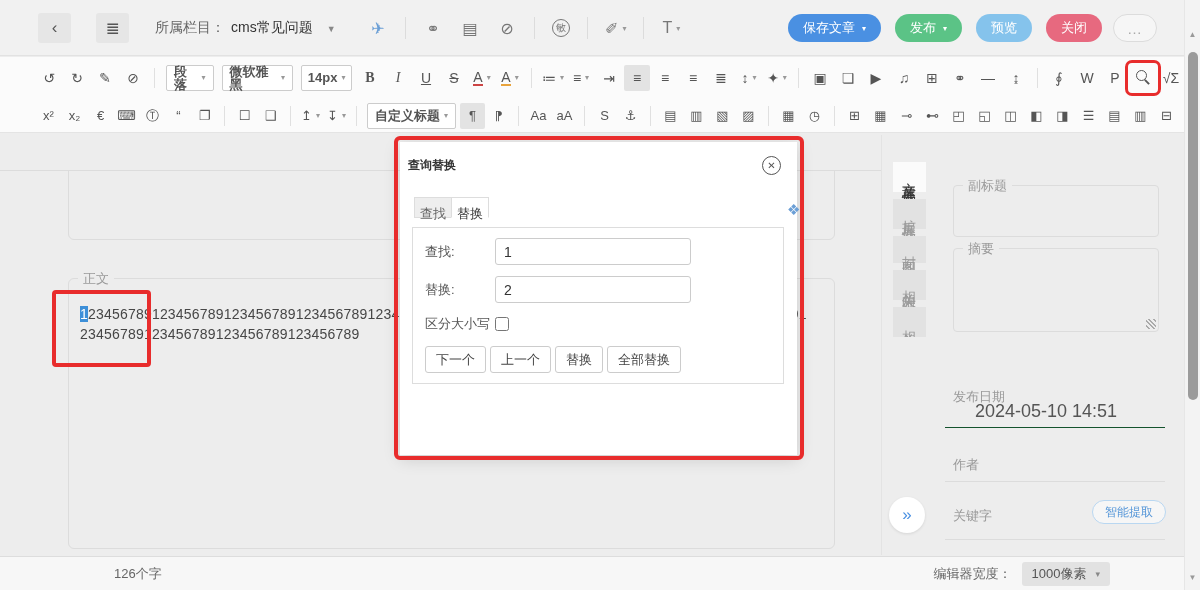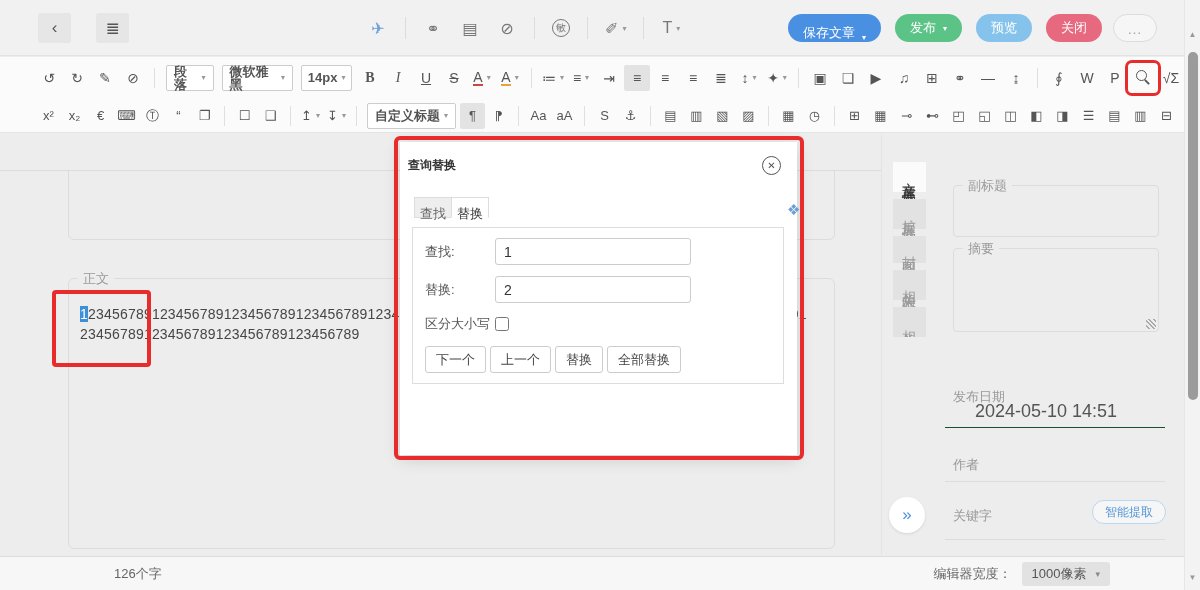--- a/index.html
+++ b/index.html
@@ -97,20 +97,23 @@
 
 <div id="app">
 
   <div class="topbar">
     <div class="iconbtn" style="left:38px;">
         <span>‹</span>
       </div>
     <div class="iconbtn" style="left:96px;">
         <span>≣</span>
       </div>
+    <div class="cat">
+      <span>所属栏目：</span><span class="val">cms常见问题</span><span class="caret">▼</span>
+    </div>
     <div class="hicons">
 
     <span class="hi" style="color: rgb(107, 159, 214);">
           <span class="g">✈</span>
         </span>
         <span class="sep"></span>
         <span class="hi">
           <span class="g">⚭</span>
         </span>
         <span class="hi">
@@ -127,21 +130,21 @@
         <span class="hi dd">
           <span class="g">✐</span>
         </span>
         <span class="sep"></span>
         <span class="hi dd">
           <span class="g">T</span>
         </span>
       </div>
     <div class="hbtns">
 
-    <span class="pill dd" style="background: rgb(74, 144, 226); align-items: flex-end;">
+    <span class="pill dd" style="background: rgb(74, 144, 226);">
           <span>保存文章</span>
         </span>
         <span class="pill dd" style="background: rgb(91, 195, 134);">
           <span>发布</span>
         </span>
         <span class="pill" style="background: rgb(133, 195, 236);">
           <span>预览</span>
         </span>
         <span class="pill" style="background: rgb(231, 105, 127);">
           <span>关闭</span>

